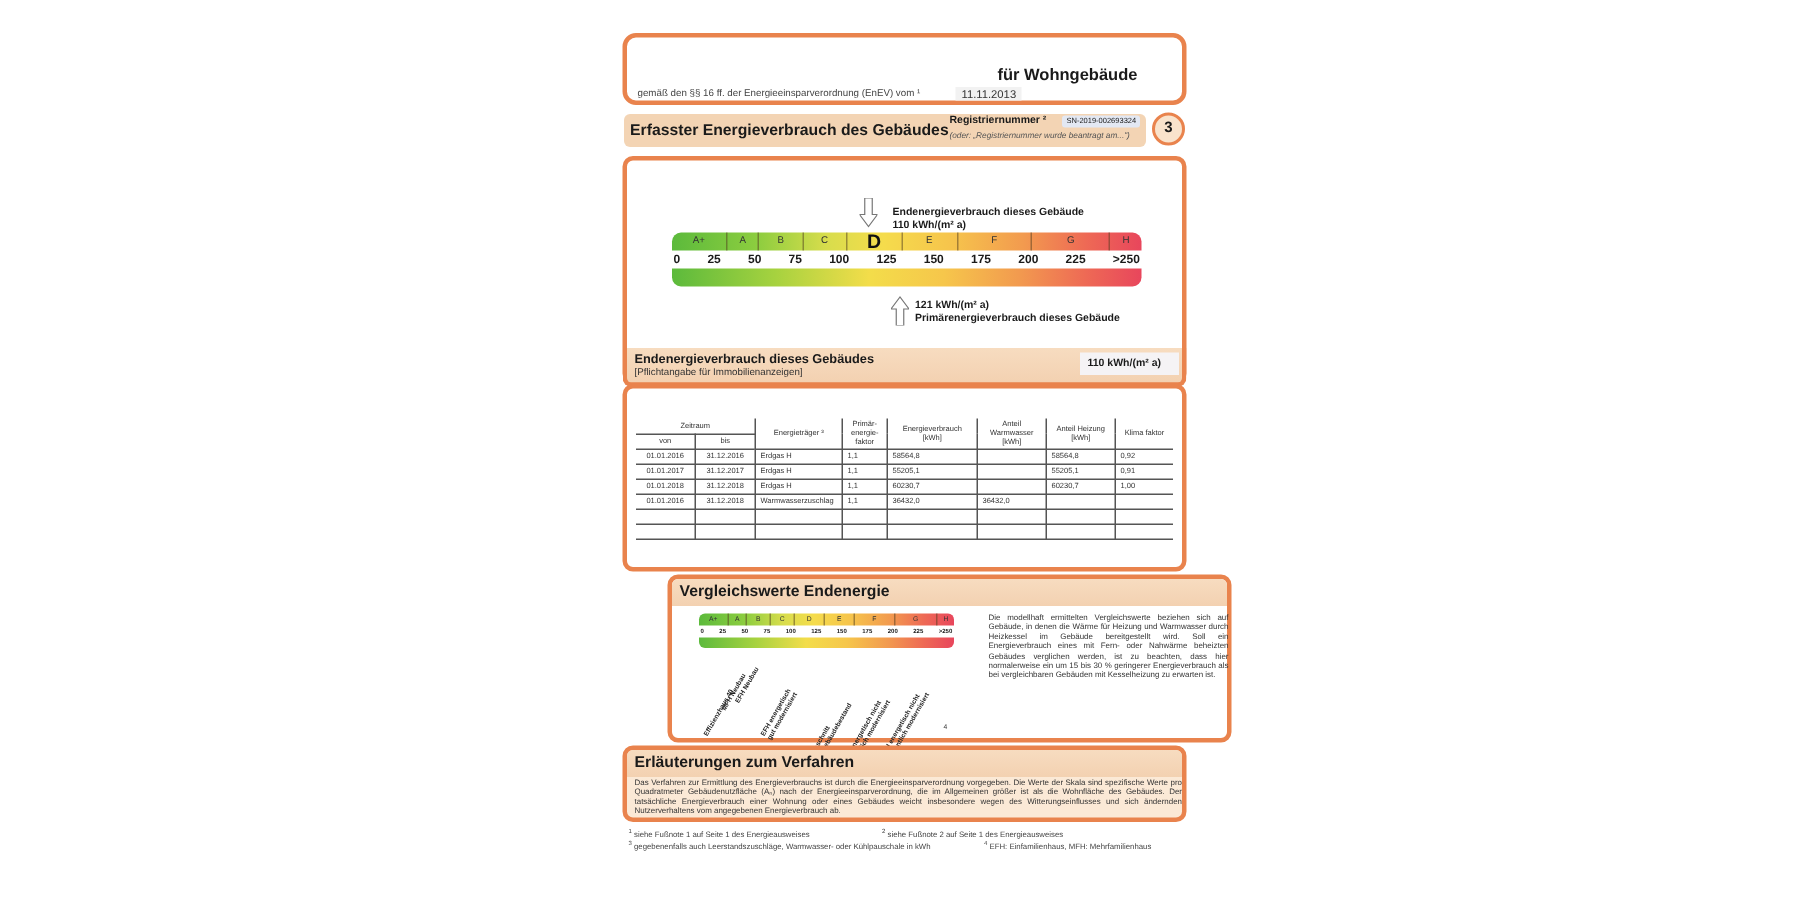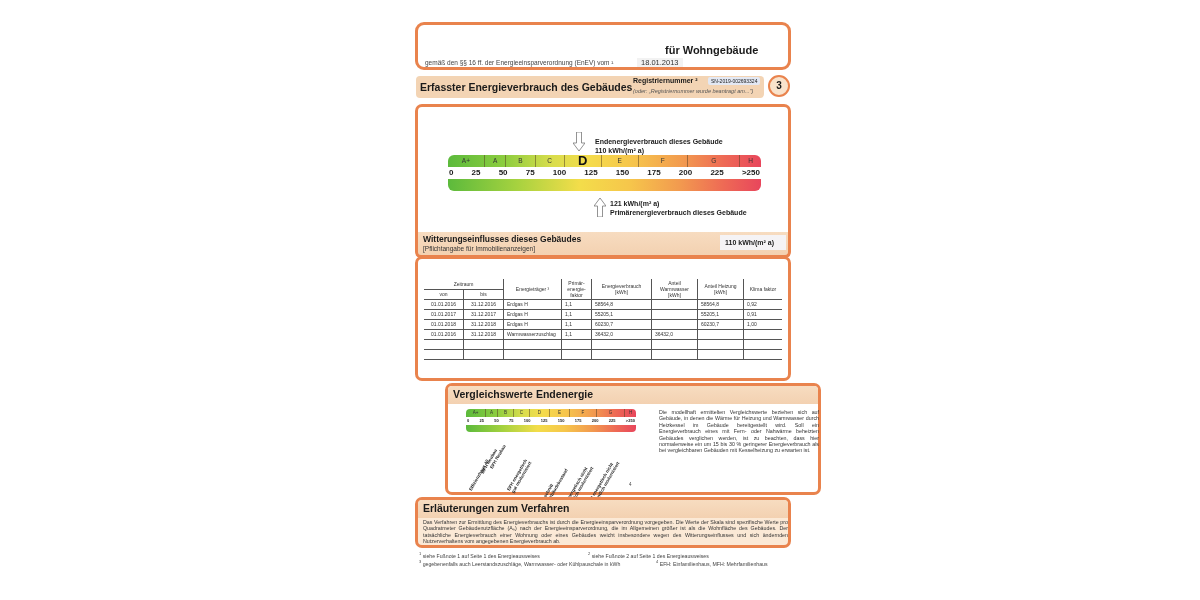--- a/index.html
+++ b/index.html
@@ -66,21 +66,21 @@
     .fn sup { font-size: 4px; }
   </style>
 </head>
 <body>
 
 <div class="page">
 
   <div class="box" id="title-box">
     <div id="title-sub">für Wohngebäude</div>
     <div id="title-law">gemäß den §§ 16 ff. der Energieeinsparverordnung (EnEV) vom ¹</div>
-    <div id="title-date">18.01.2013</div>
+    <div id="title-date">11.11.2013</div>
   </div>
 
   <div id="reg-bar">
     <div id="reg-title">Erfasster Energieverbrauch des Gebäudes</div>
     <div id="reg-label">Registriernummer ²</div>
     <div id="reg-num">SN-2019-002693324</div>
     <div id="reg-note">(oder: „Registriernummer wurde beantragt am...")</div>
   </div>
   <div id="page-num">3</div>
 
@@ -122,21 +122,21 @@
     <svg class="arrow" id="arrow-up" viewBox="0 0 12 20">
         <path d="M3.5 20 H8.5 V9 H12 L6 1 L0 9 H3.5 Z" fill="#fff" stroke="#777" stroke-width="0.8"></path>
       </svg>
     <div class="arrow-lbl" id="prim-lbl">
       <div>121 kWh/(m² a)</div>
       <div>Primärenergieverbrauch dieses Gebäude</div>
     </div>
   </div>
 
   <div class="box" id="end-box">
-    <div id="end-title">Witterungseinflusses dieses Gebäudes</div>
+    <div id="end-title">Endenergieverbrauch dieses Gebäudes</div>
     <div id="end-sub">[Pflichtangabe für Immobilienanzeigen]</div>
     <div id="end-val">110 kWh/(m² a)</div>
   </div>
 
   <div class="box" id="vb-box">
     <table id="vb-table">
       <thead>
         <tr>
           <th colspan="2" style="width:68px">Zeitraum</th>
           <th rowspan="2" style="width:58px">Energieträger ³</th>

